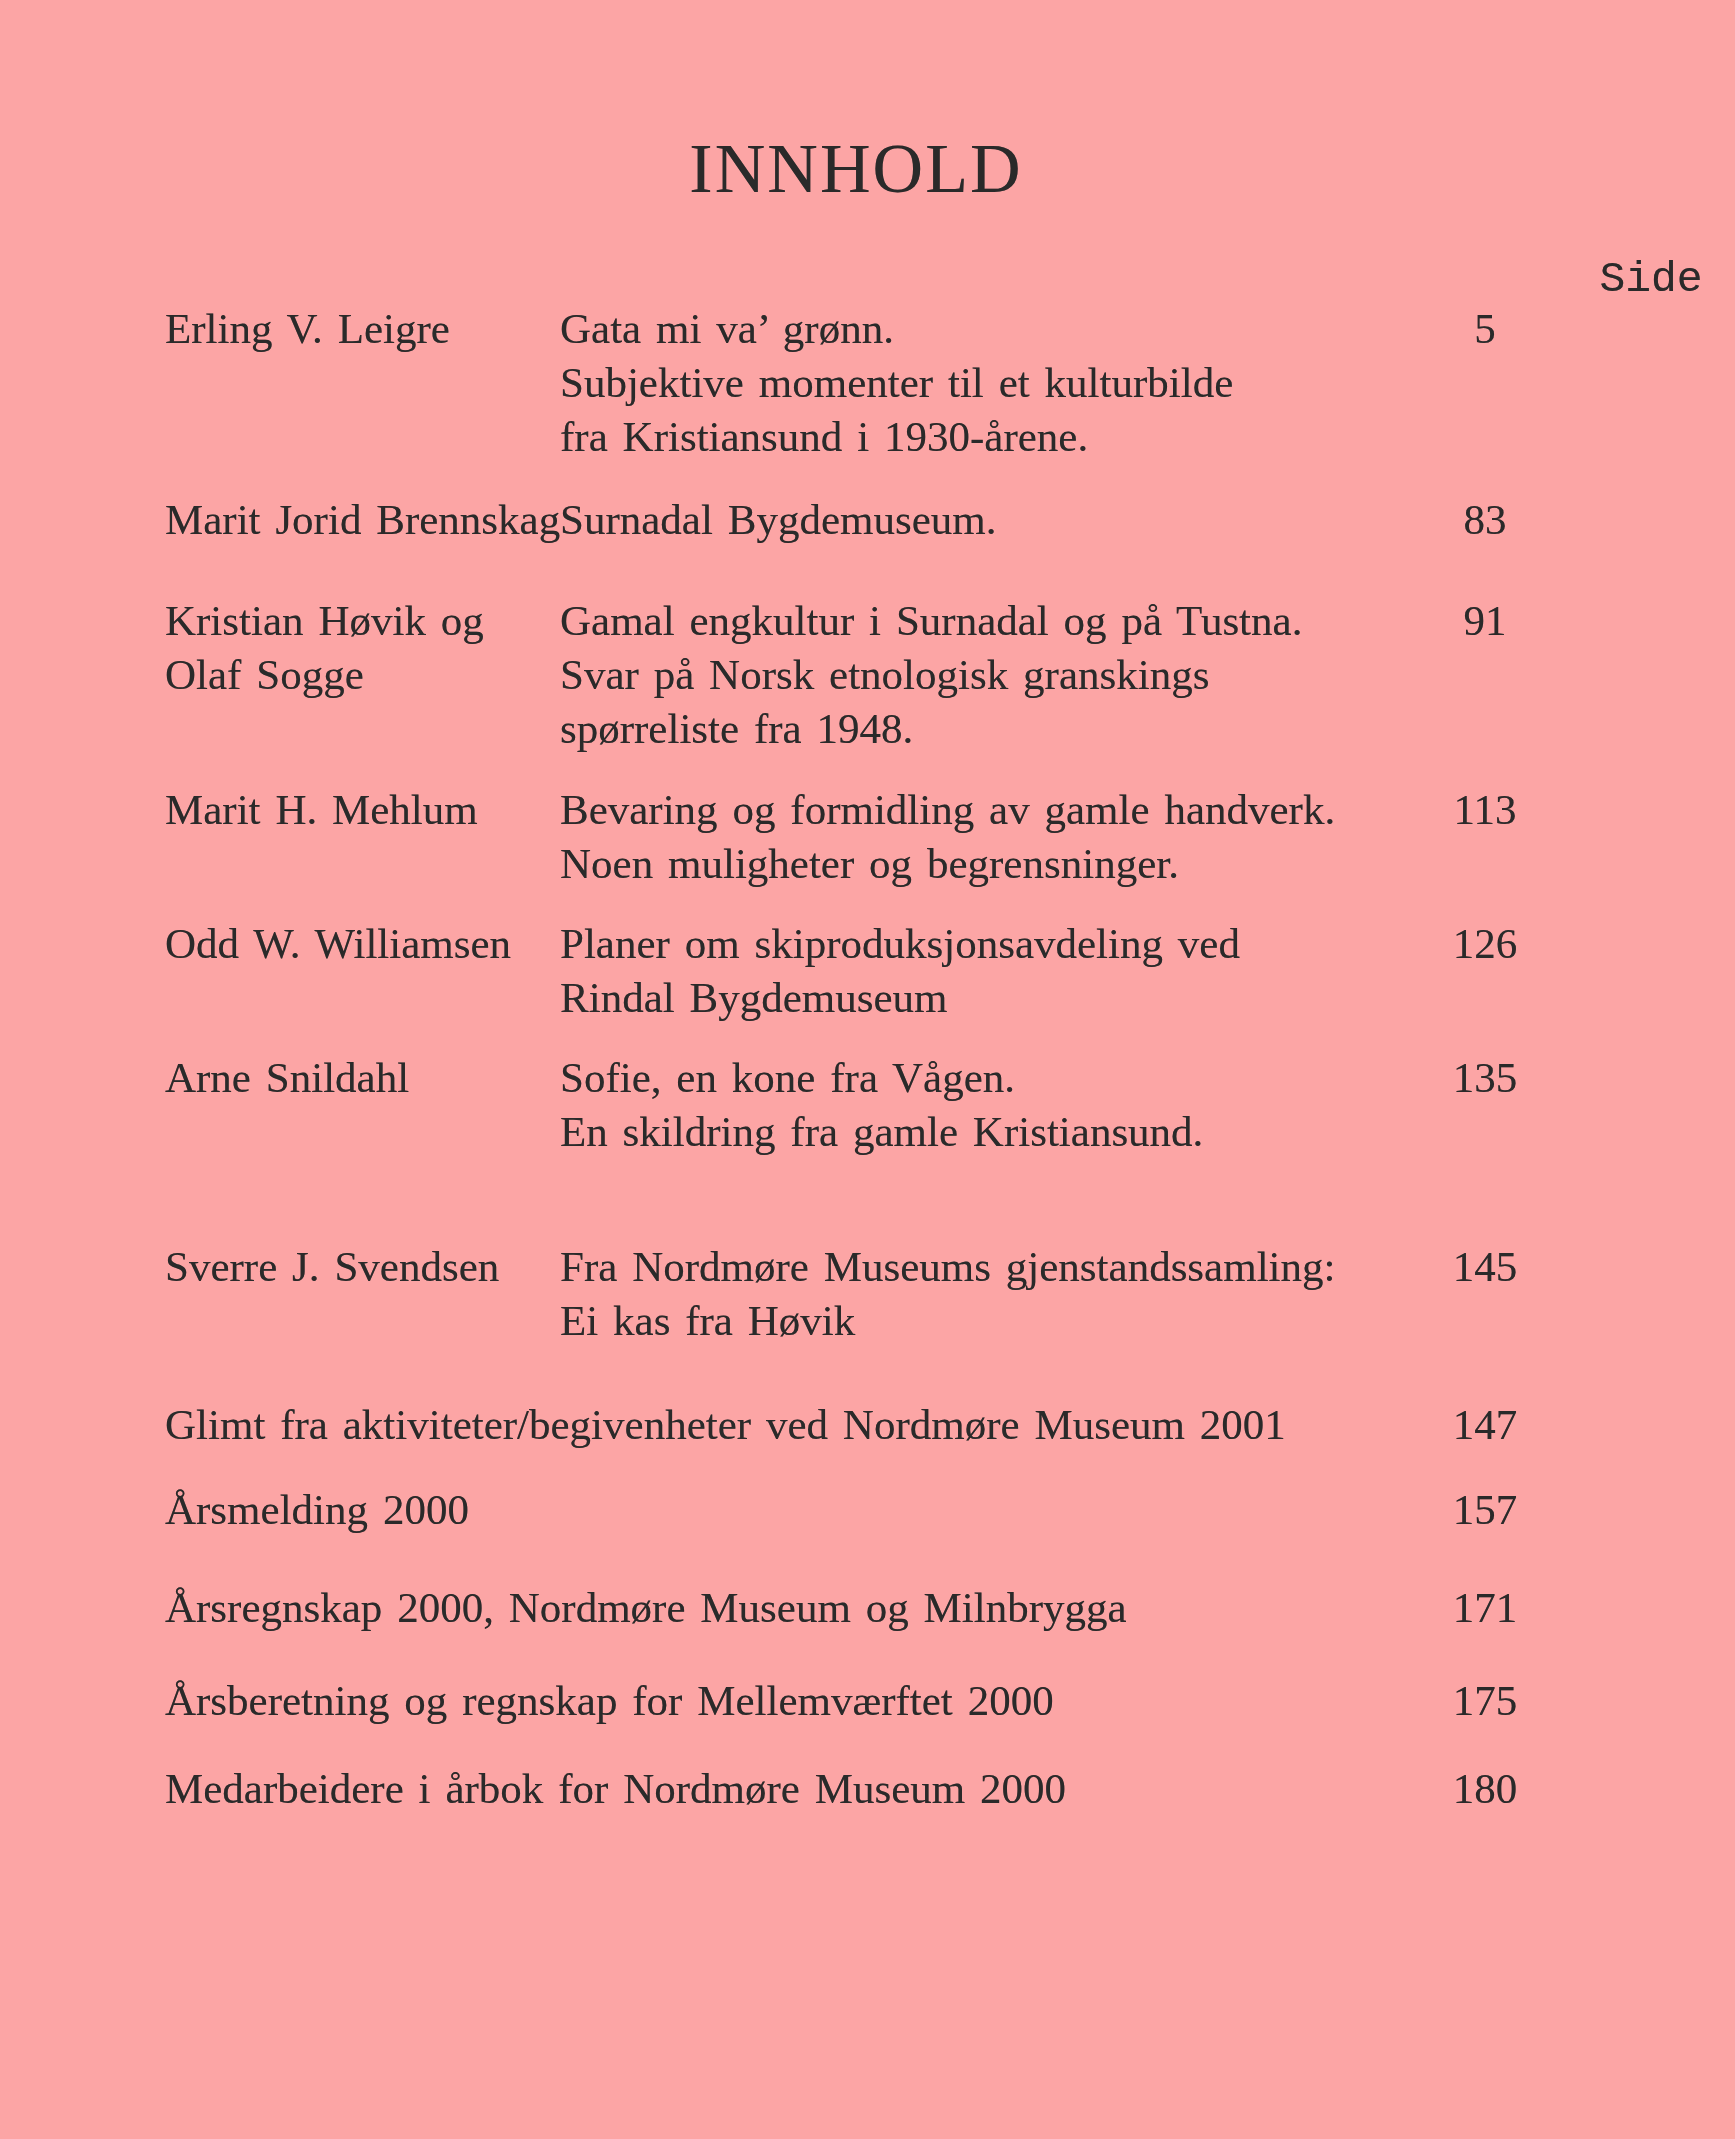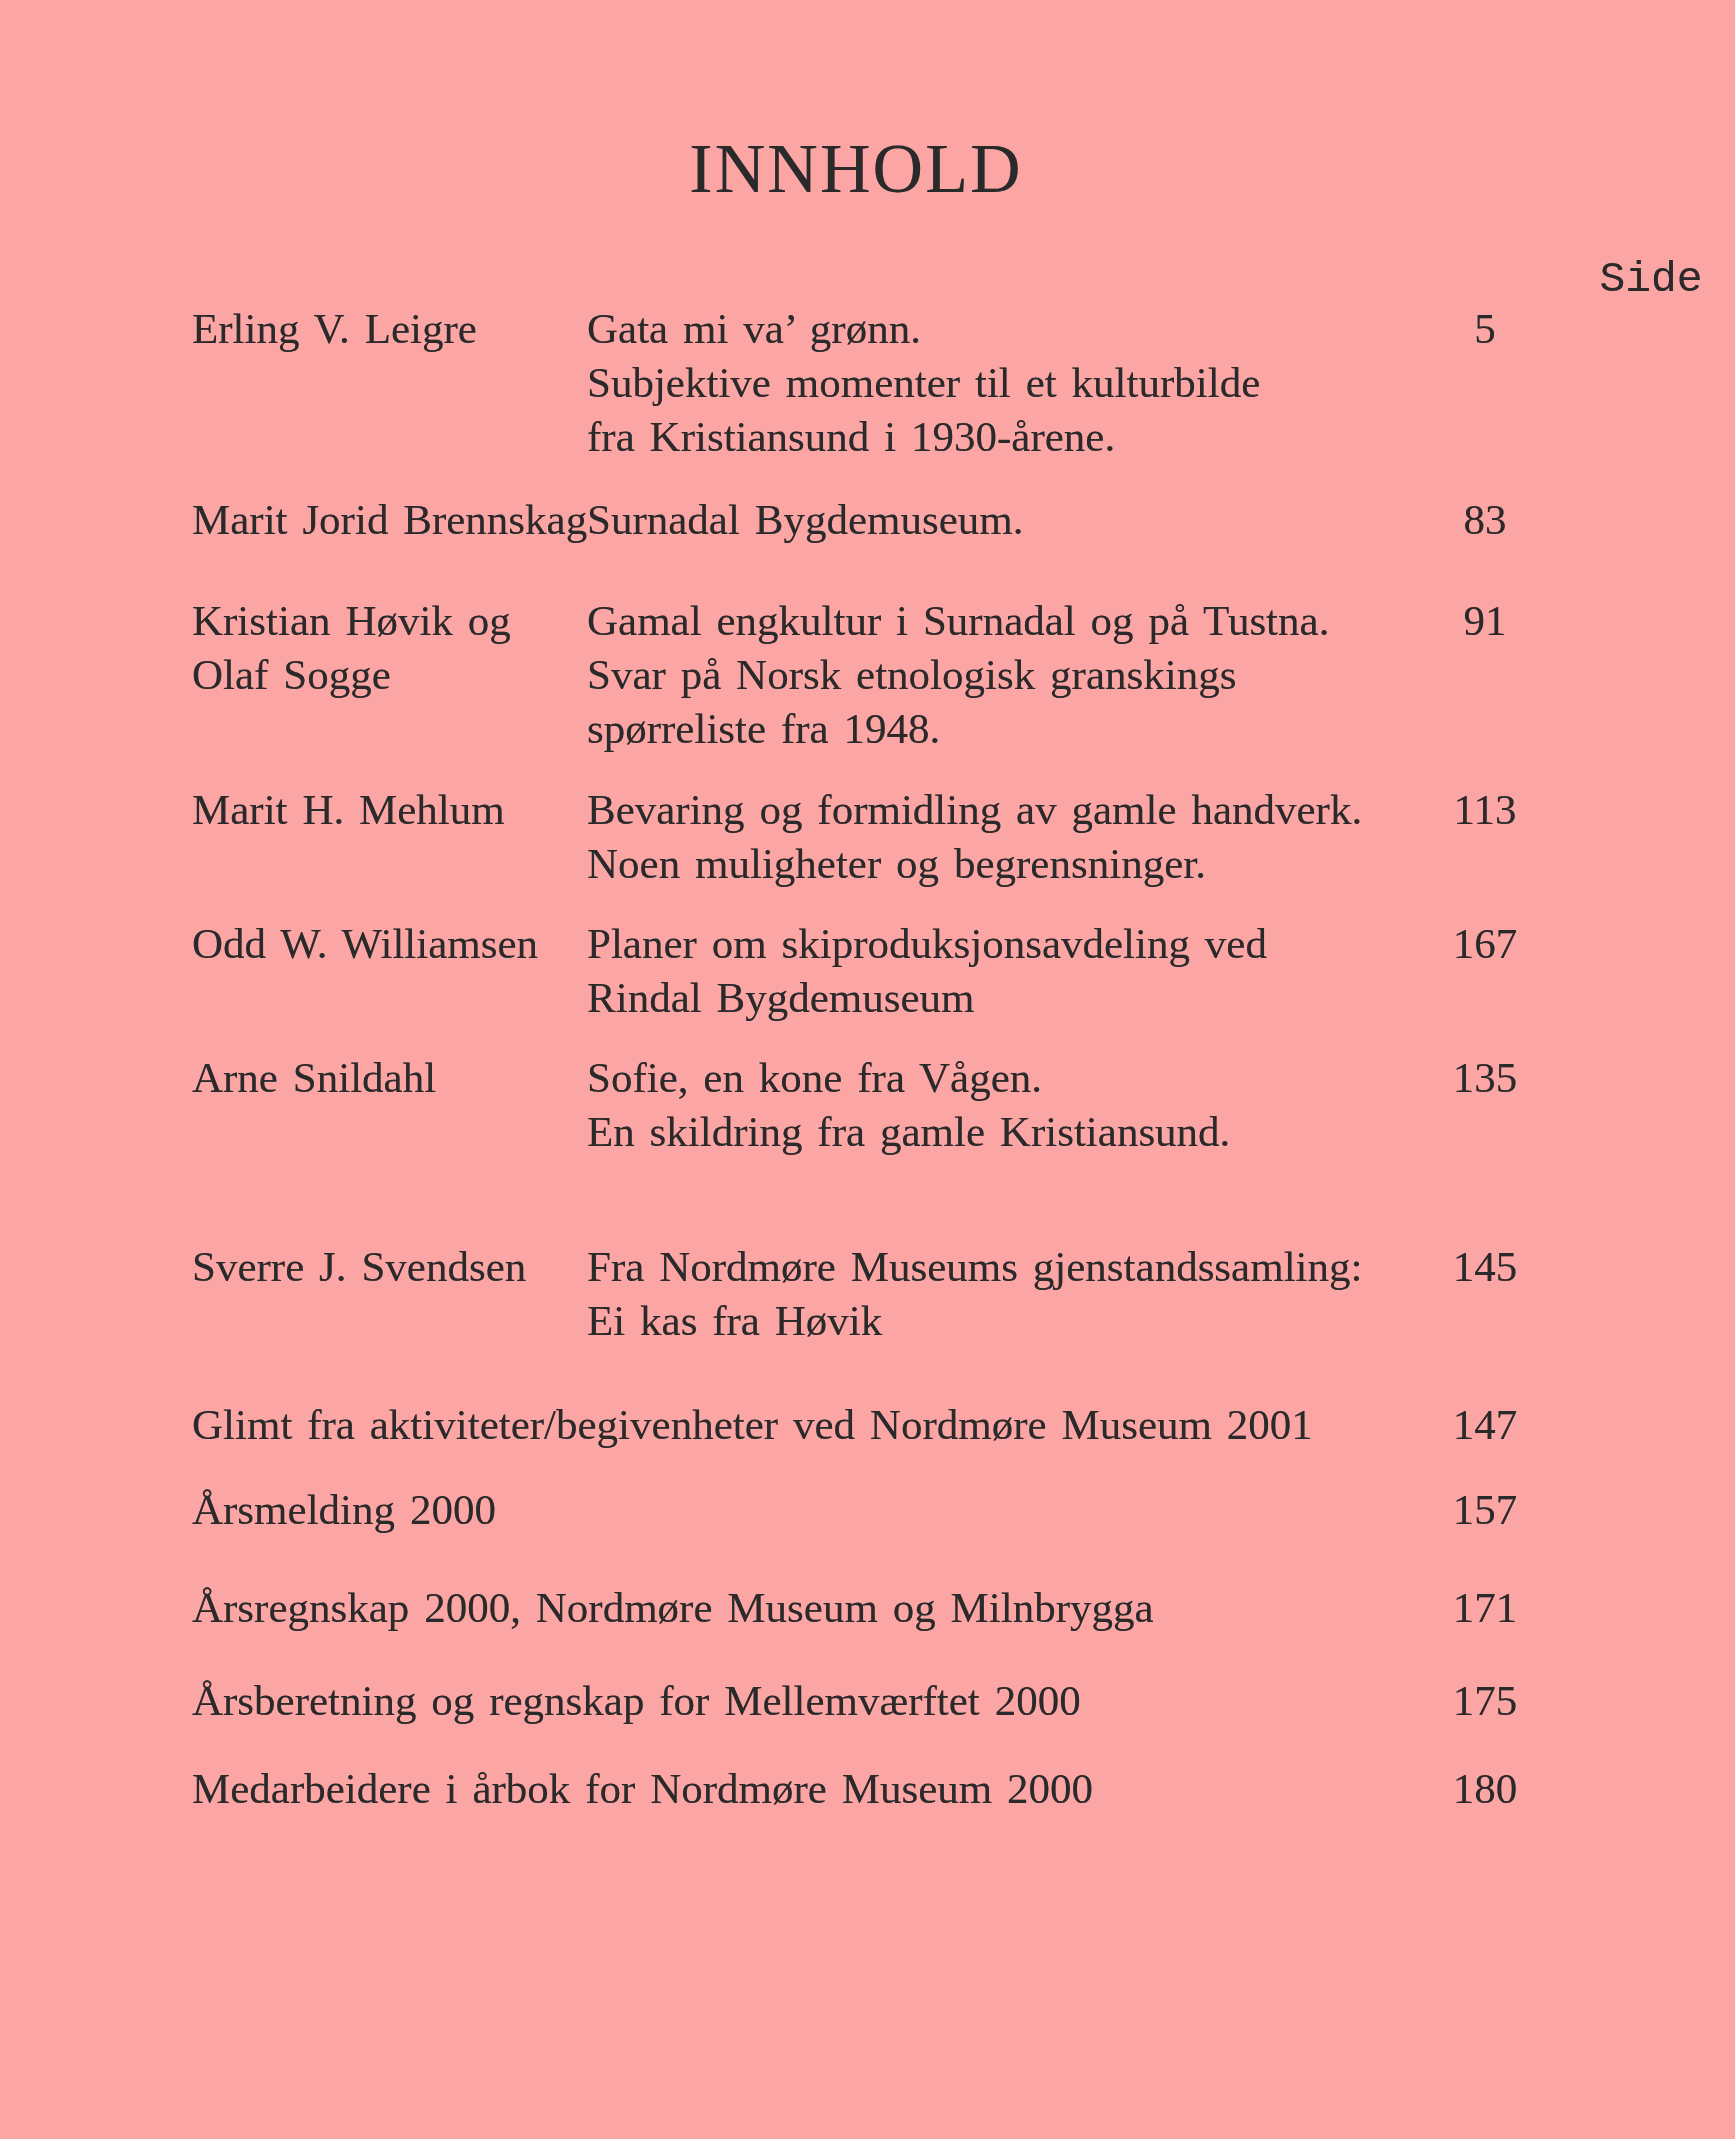--- a/index.html
+++ b/index.html
@@ -47,21 +47,21 @@
     display: grid;
     font-size: 43px;
     line-height: 54px;
     word-spacing: 4.1px;
     text-shadow: 0 0 0.5px rgba(40,40,40,0.45);
   }
   .entry.with-author { grid-template-columns: 395px 863px 124px; }
   .entry.full        { grid-template-columns: 1258px 124px; }
   .author  { white-space: nowrap; }
   .titles  { }
-  .line    { display: block; margin-left: 27px; }
+  .line    { display: block; }
   .pagenum { text-align: center; }
 </style>
 </head>
 <body>
 
 <div class="page">
 
   <div class="doc-title">INNHOLD</div>
 
   <div class="side-label">Side</div>
@@ -113,21 +113,21 @@
   </div>
 
   <div class="entry with-author" style="top:917px">
     <div class="author">
       <span class="line">Odd W. Williamsen</span>
     </div>
     <div class="titles">
       <span class="line">Planer om skiproduksjonsavdeling ved</span>
       <span class="line">Rindal Bygdemuseum</span>
     </div>
-    <div class="pagenum">167</div>
+    <div class="pagenum">126</div>
   </div>
 
   <div class="entry with-author" style="top:1051px">
     <div class="author">
       <span class="line">Arne Snildahl</span>
     </div>
     <div class="titles">
       <span class="line">Sofie, en kone fra Vågen.</span>
       <span class="line">En skildring fra gamle Kristiansund.</span>
     </div>

